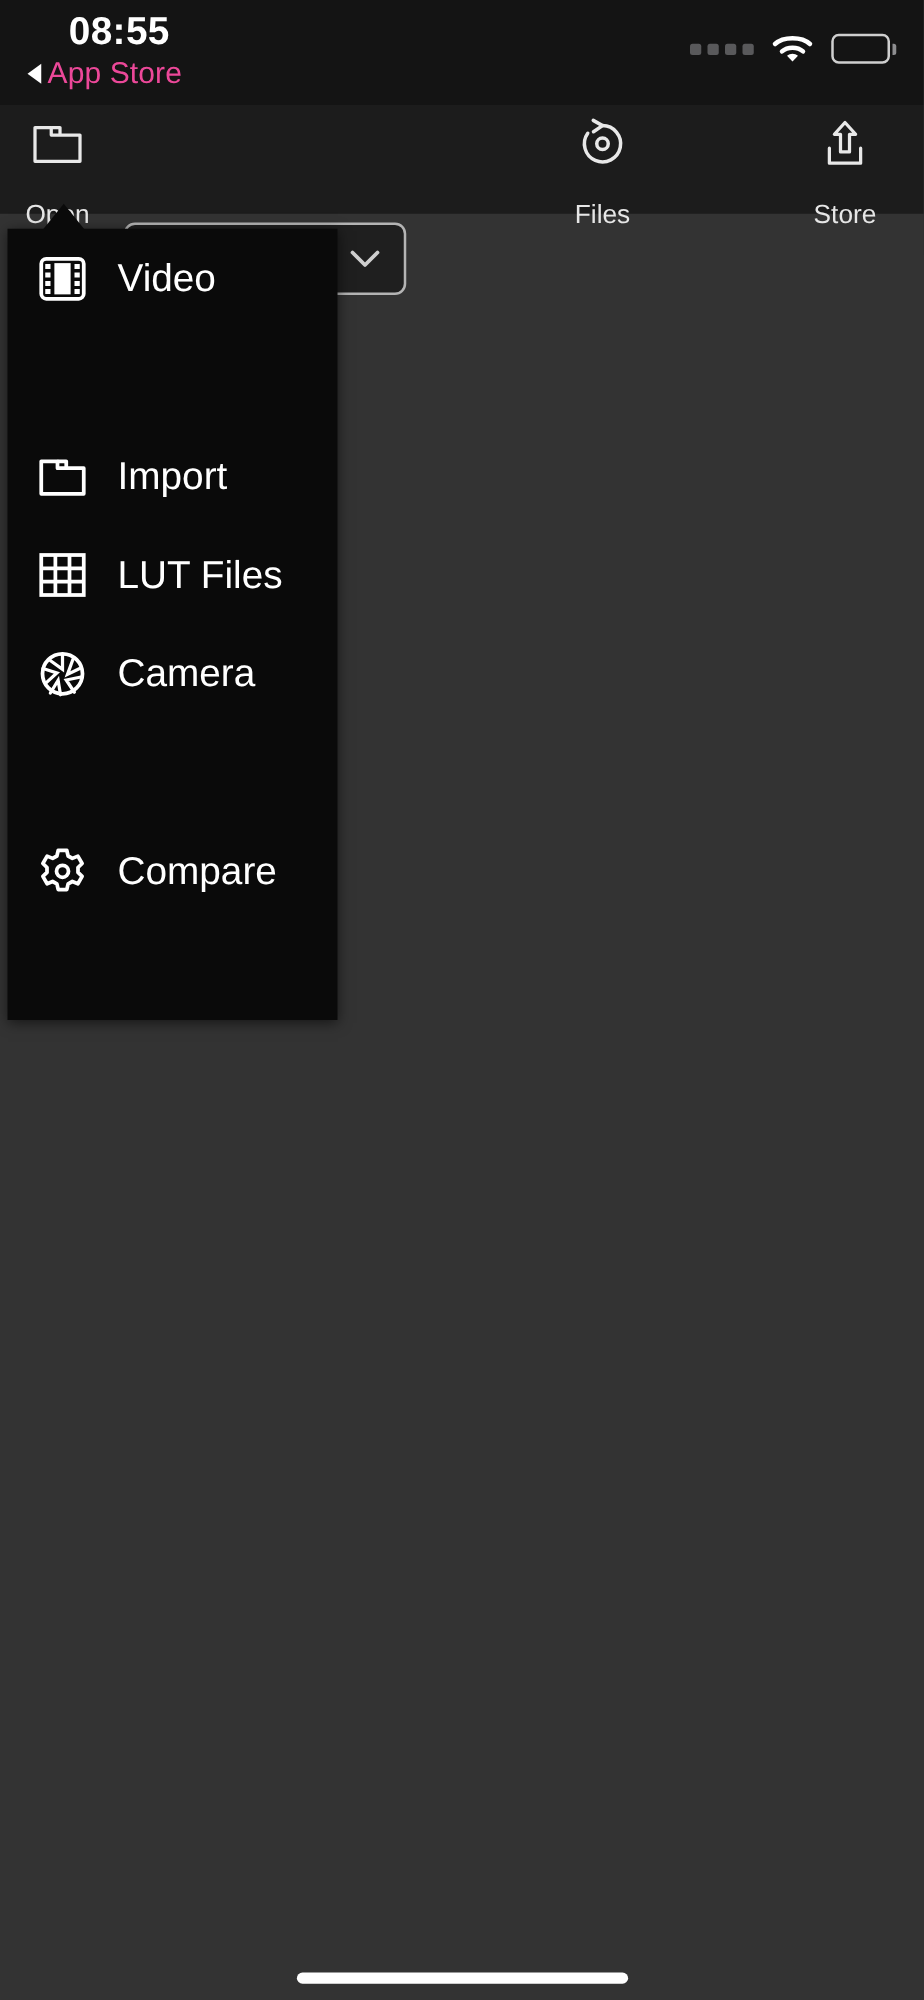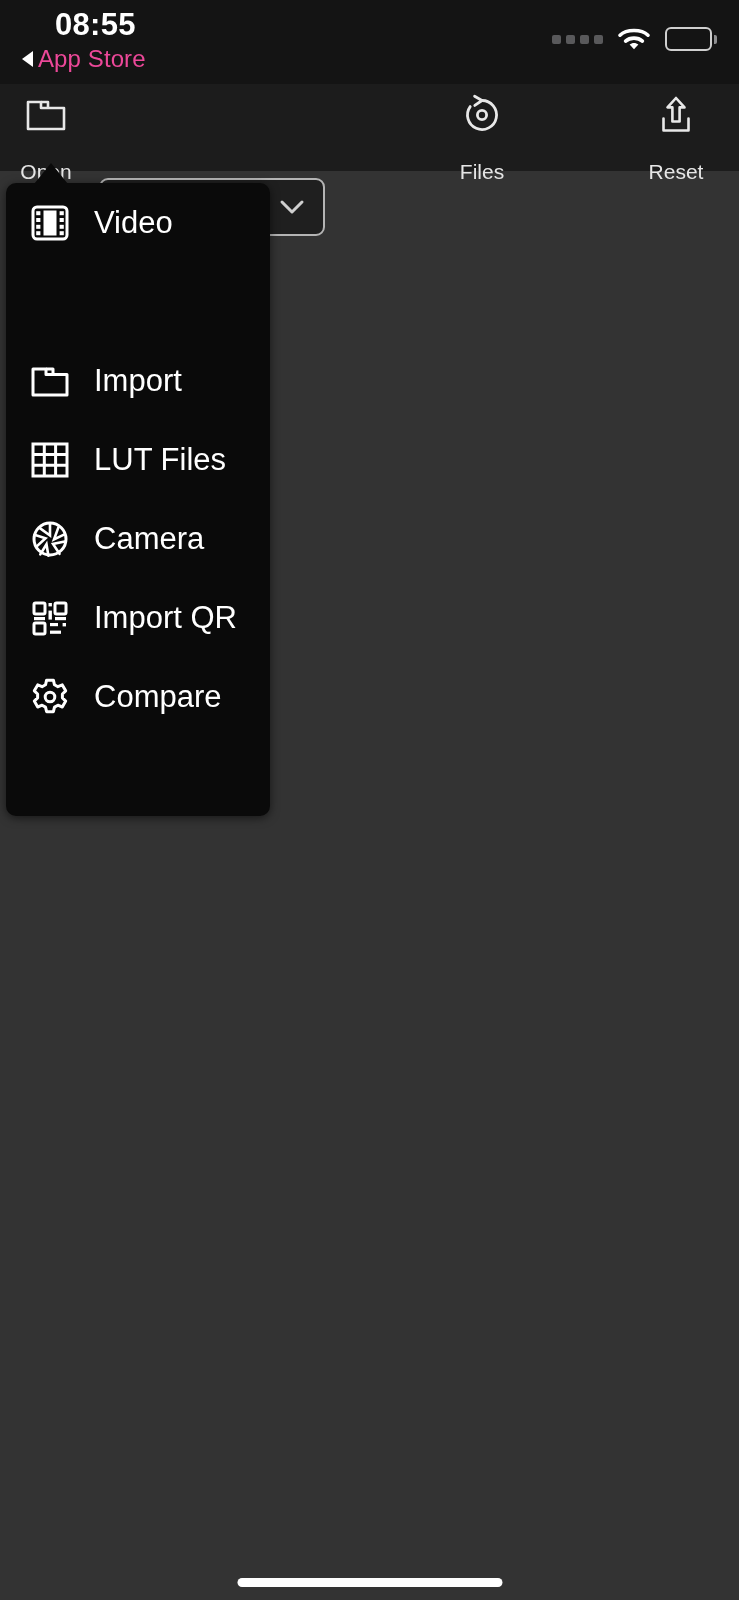--- a/index.html
+++ b/index.html
@@ -142,21 +142,21 @@
     font-size: 26px;
   }
 
   
   #open-menu {
     position: absolute;
     left: 6px; top: 183px;
     width: 264px;
     height: 633px;
     background: #0a0a0a;
-    border-radius: 10px;
+    border-radius: 0;
     box-shadow: 0 2px 10px rgba(0,0,0,.55);
   }
   #open-menu-caret {
     position: absolute;
     left: 28px; top: -20px;
     width: 0; height: 0;
     border-left: 17px solid transparent;
     border-right: 17px solid transparent;
     border-bottom: 21px solid #0a0a0a;
   }
@@ -266,21 +266,21 @@
     </div>
 
 
     <div id="btn-save" class="tool-btn">
       <span class="ico">
         <svg width="42" height="42" viewBox="0 0 42 42">
           <path d="M21 4 L12.5 13.4 H17.4 V27.5 H24.6 V13.4 H29.5 Z" fill="none" stroke="#e8e8e8" stroke-width="2.6" stroke-linejoin="round"></path>
           <path d="M8.5 24.5 V36.5 H33.5 V24.5" fill="none" stroke="#e8e8e8" stroke-width="2.6" stroke-linecap="round" stroke-linejoin="round"></path>
         </svg>
       </span>
-      <span class="lbl">Reset</span>
+      <span class="lbl">Store</span>
     </div>
   </div>
 
   <div id="open-menu">
     <span id="open-menu-caret"></span>
 
     <div class="menu-item" style="top:0px">
       <span class="mi-ico">
         <svg width="44" height="44" viewBox="0 0 44 44">
           <rect x="5" y="6" width="34" height="32" rx="4" ry="4" fill="none" stroke="#ffffff" stroke-width="3"></rect>
@@ -328,37 +328,20 @@
             <path d="M37 17.2 L26 22.5 L30.3 10.6"></path>
             <path d="M31.5 36.8 L25 27 L36.8 24.6"></path>
             <path d="M12.3 37.4 L18.5 27.2 L20.4 38.8"></path>
             <path d="M6.4 17.8 L17.5 21.3 L8.2 29.9"></path>
           </g>
         </svg>
       </span>
       <span class="mi-label">Camera</span>
     </div>
 
-    <div class="menu-item" style="top:395px">
-      <span class="mi-ico">
-        <svg width="44" height="44" viewBox="0 0 44 44">
-          <rect x="6" y="7" width="11" height="11" rx="1.5" fill="none" stroke="#ffffff" stroke-width="3"></rect>
-          <rect x="27" y="7" width="11" height="11" rx="1.5" fill="none" stroke="#ffffff" stroke-width="3"></rect>
-          <rect x="6" y="27" width="11" height="11" rx="1.5" fill="none" stroke="#ffffff" stroke-width="3"></rect>
-          <rect x="20.5" y="7" width="3.4" height="3.4" fill="#ffffff"></rect>
-          <rect x="20.5" y="14.6" width="3.4" height="9" fill="#ffffff"></rect>
-          <rect x="6" y="21" width="11" height="3.2" fill="#ffffff"></rect>
-          <rect x="27" y="21" width="11" height="3.2" fill="#ffffff"></rect>
-          <rect x="22" y="27" width="8" height="3.2" fill="#ffffff"></rect>
-          <rect x="22" y="34.6" width="11" height="3.2" fill="#ffffff"></rect>
-          <rect x="34.6" y="27" width="3.4" height="3.4" fill="#ffffff"></rect>
-        </svg>
-      </span>
-      <span class="mi-label">Import QR</span>
-    </div>
 
     <div class="menu-item" style="top:474px">
       <span class="mi-ico">
         <svg width="44" height="44" viewBox="0 0 44 44">
           <path d="M18.6 5.2 h6.8 l1.1 4.6 3.4 1.9 4.4-1.8 3.4 5.9 -3.3 3.2 0 3.9 3.3 3.2 -3.4 5.9 -4.4-1.8 -3.4 1.9 -1.1 4.6 h-6.8 l-1.1-4.6 -3.4-1.9 -4.4 1.8 -3.4-5.9 3.3-3.2 0-3.9 -3.3-3.2 3.4-5.9 4.4 1.8 3.4-1.9 Z" fill="none" stroke="#ffffff" stroke-width="3" stroke-linejoin="round"></path>
           <circle cx="22" cy="22" r="4.8" fill="none" stroke="#ffffff" stroke-width="3"></circle>
         </svg>
       </span>
       <span class="mi-label">Compare</span>
     </div>

